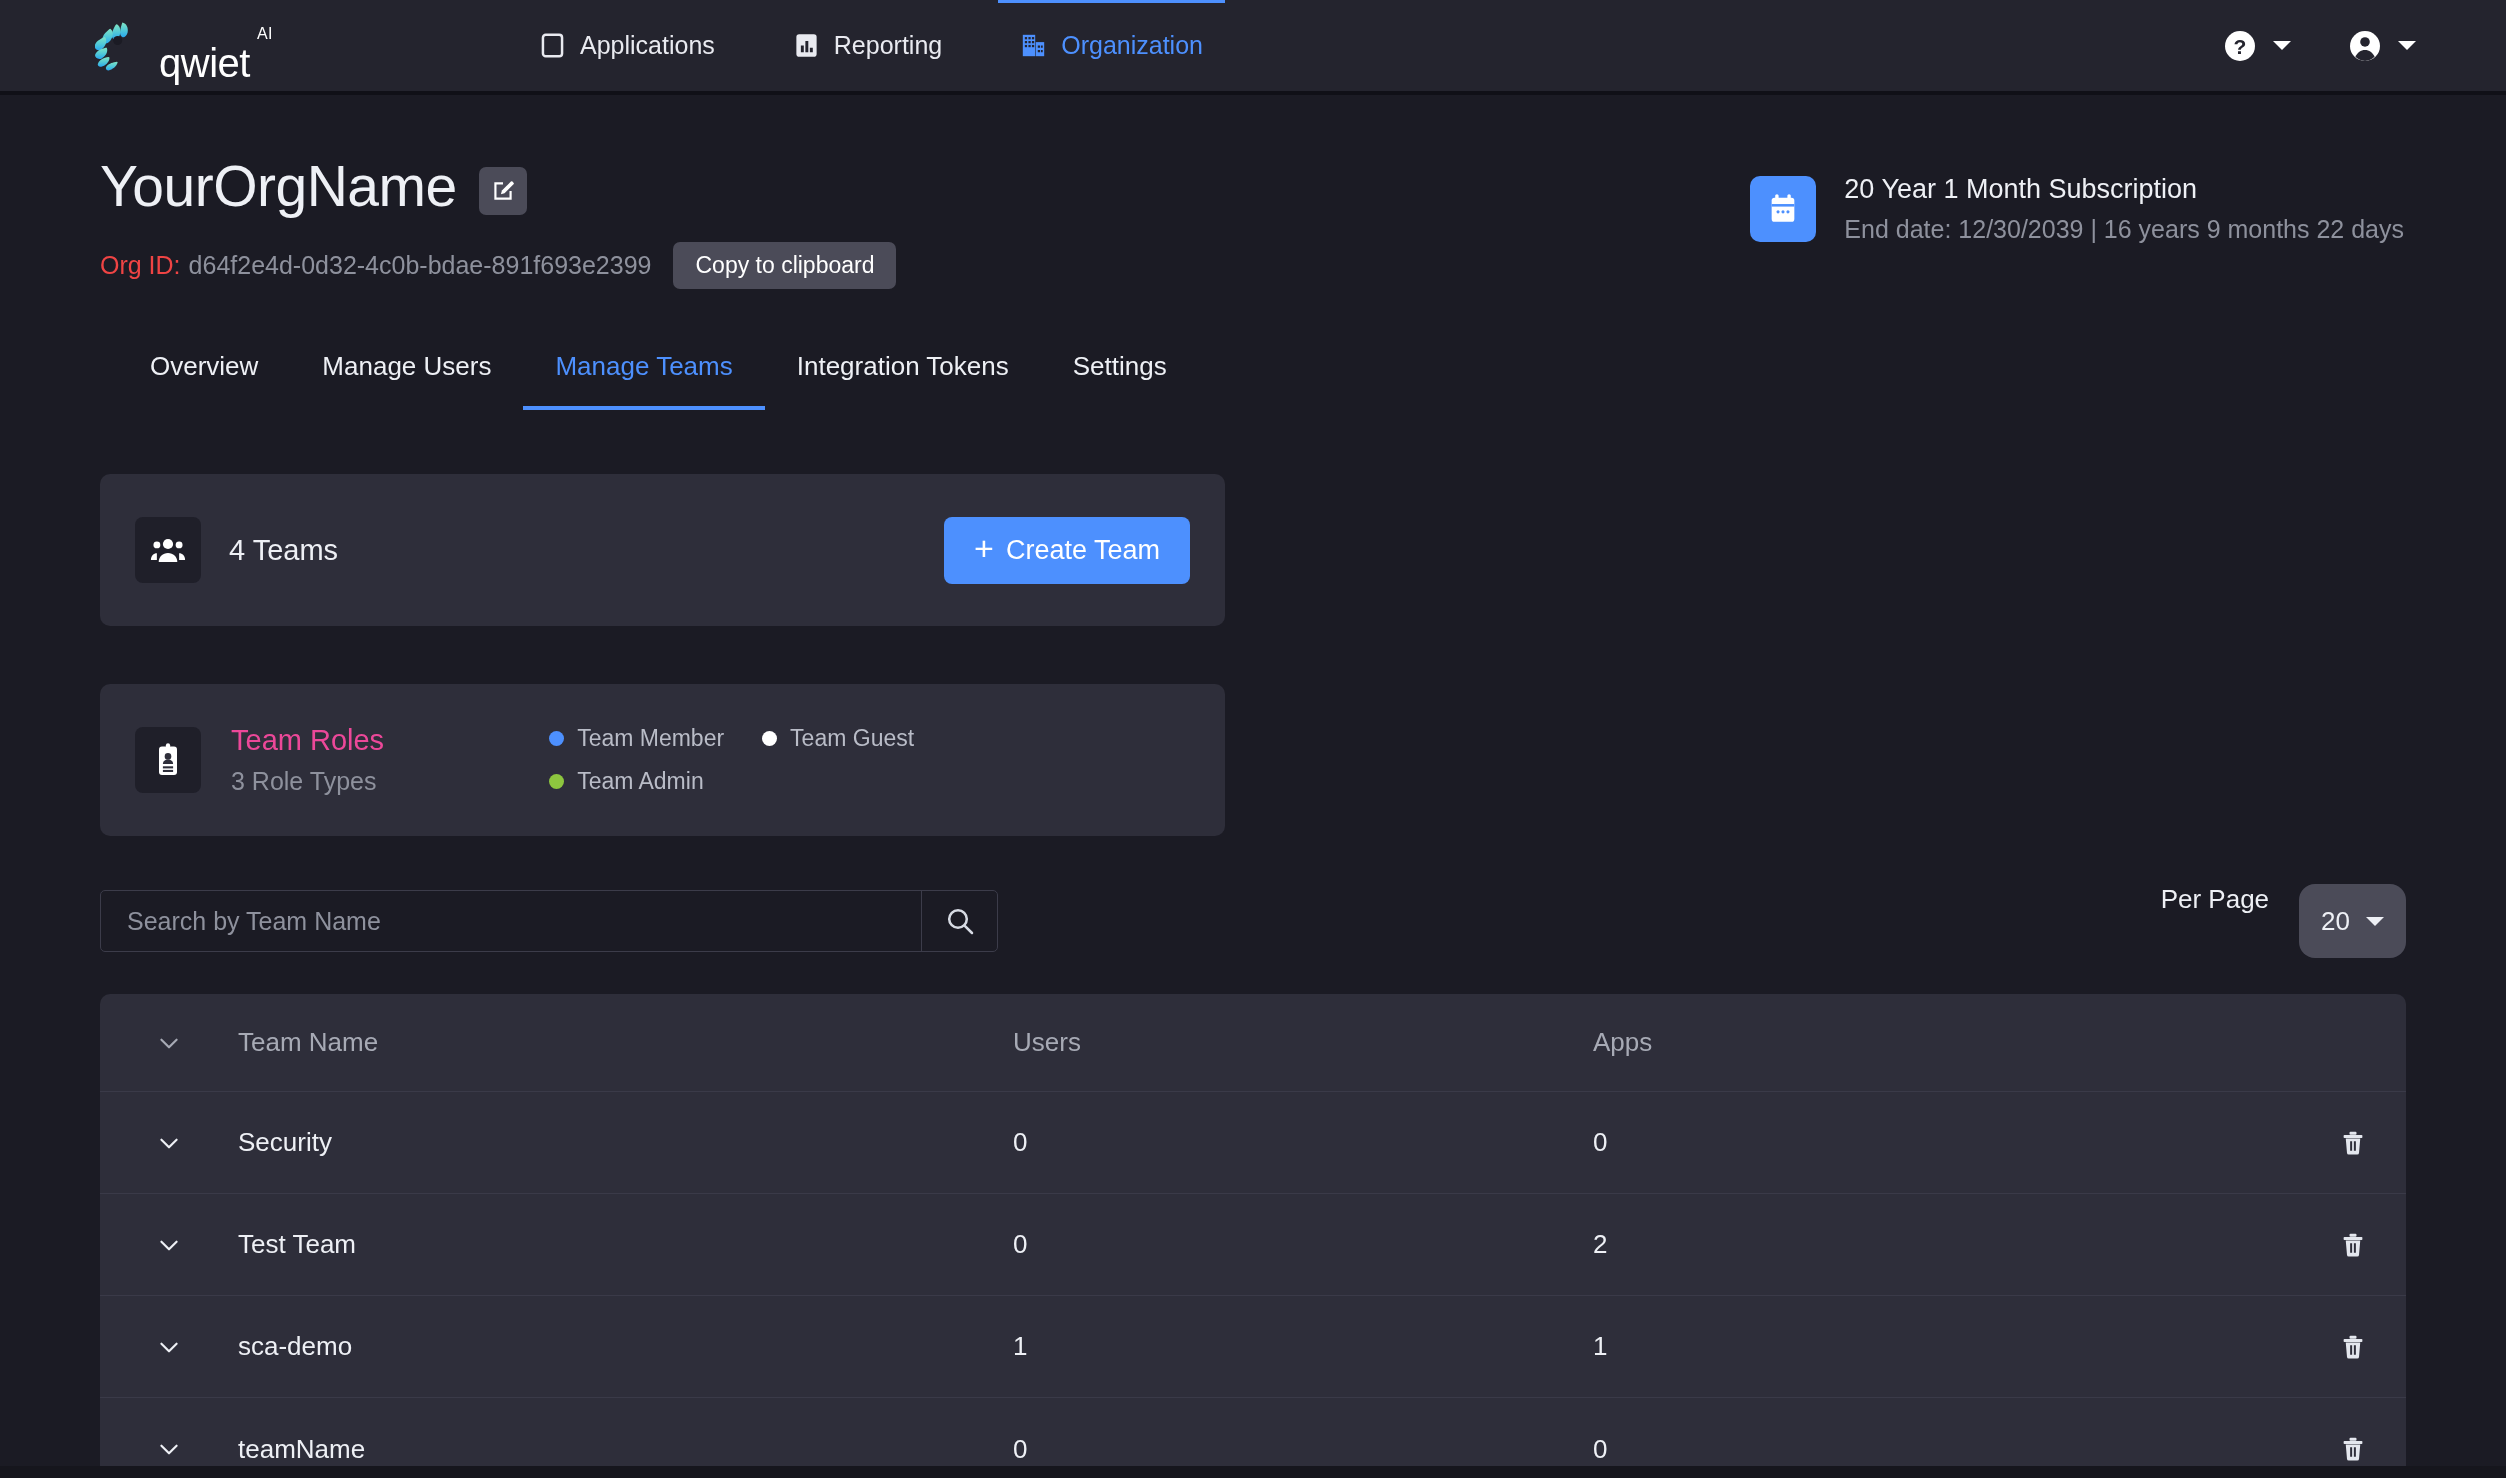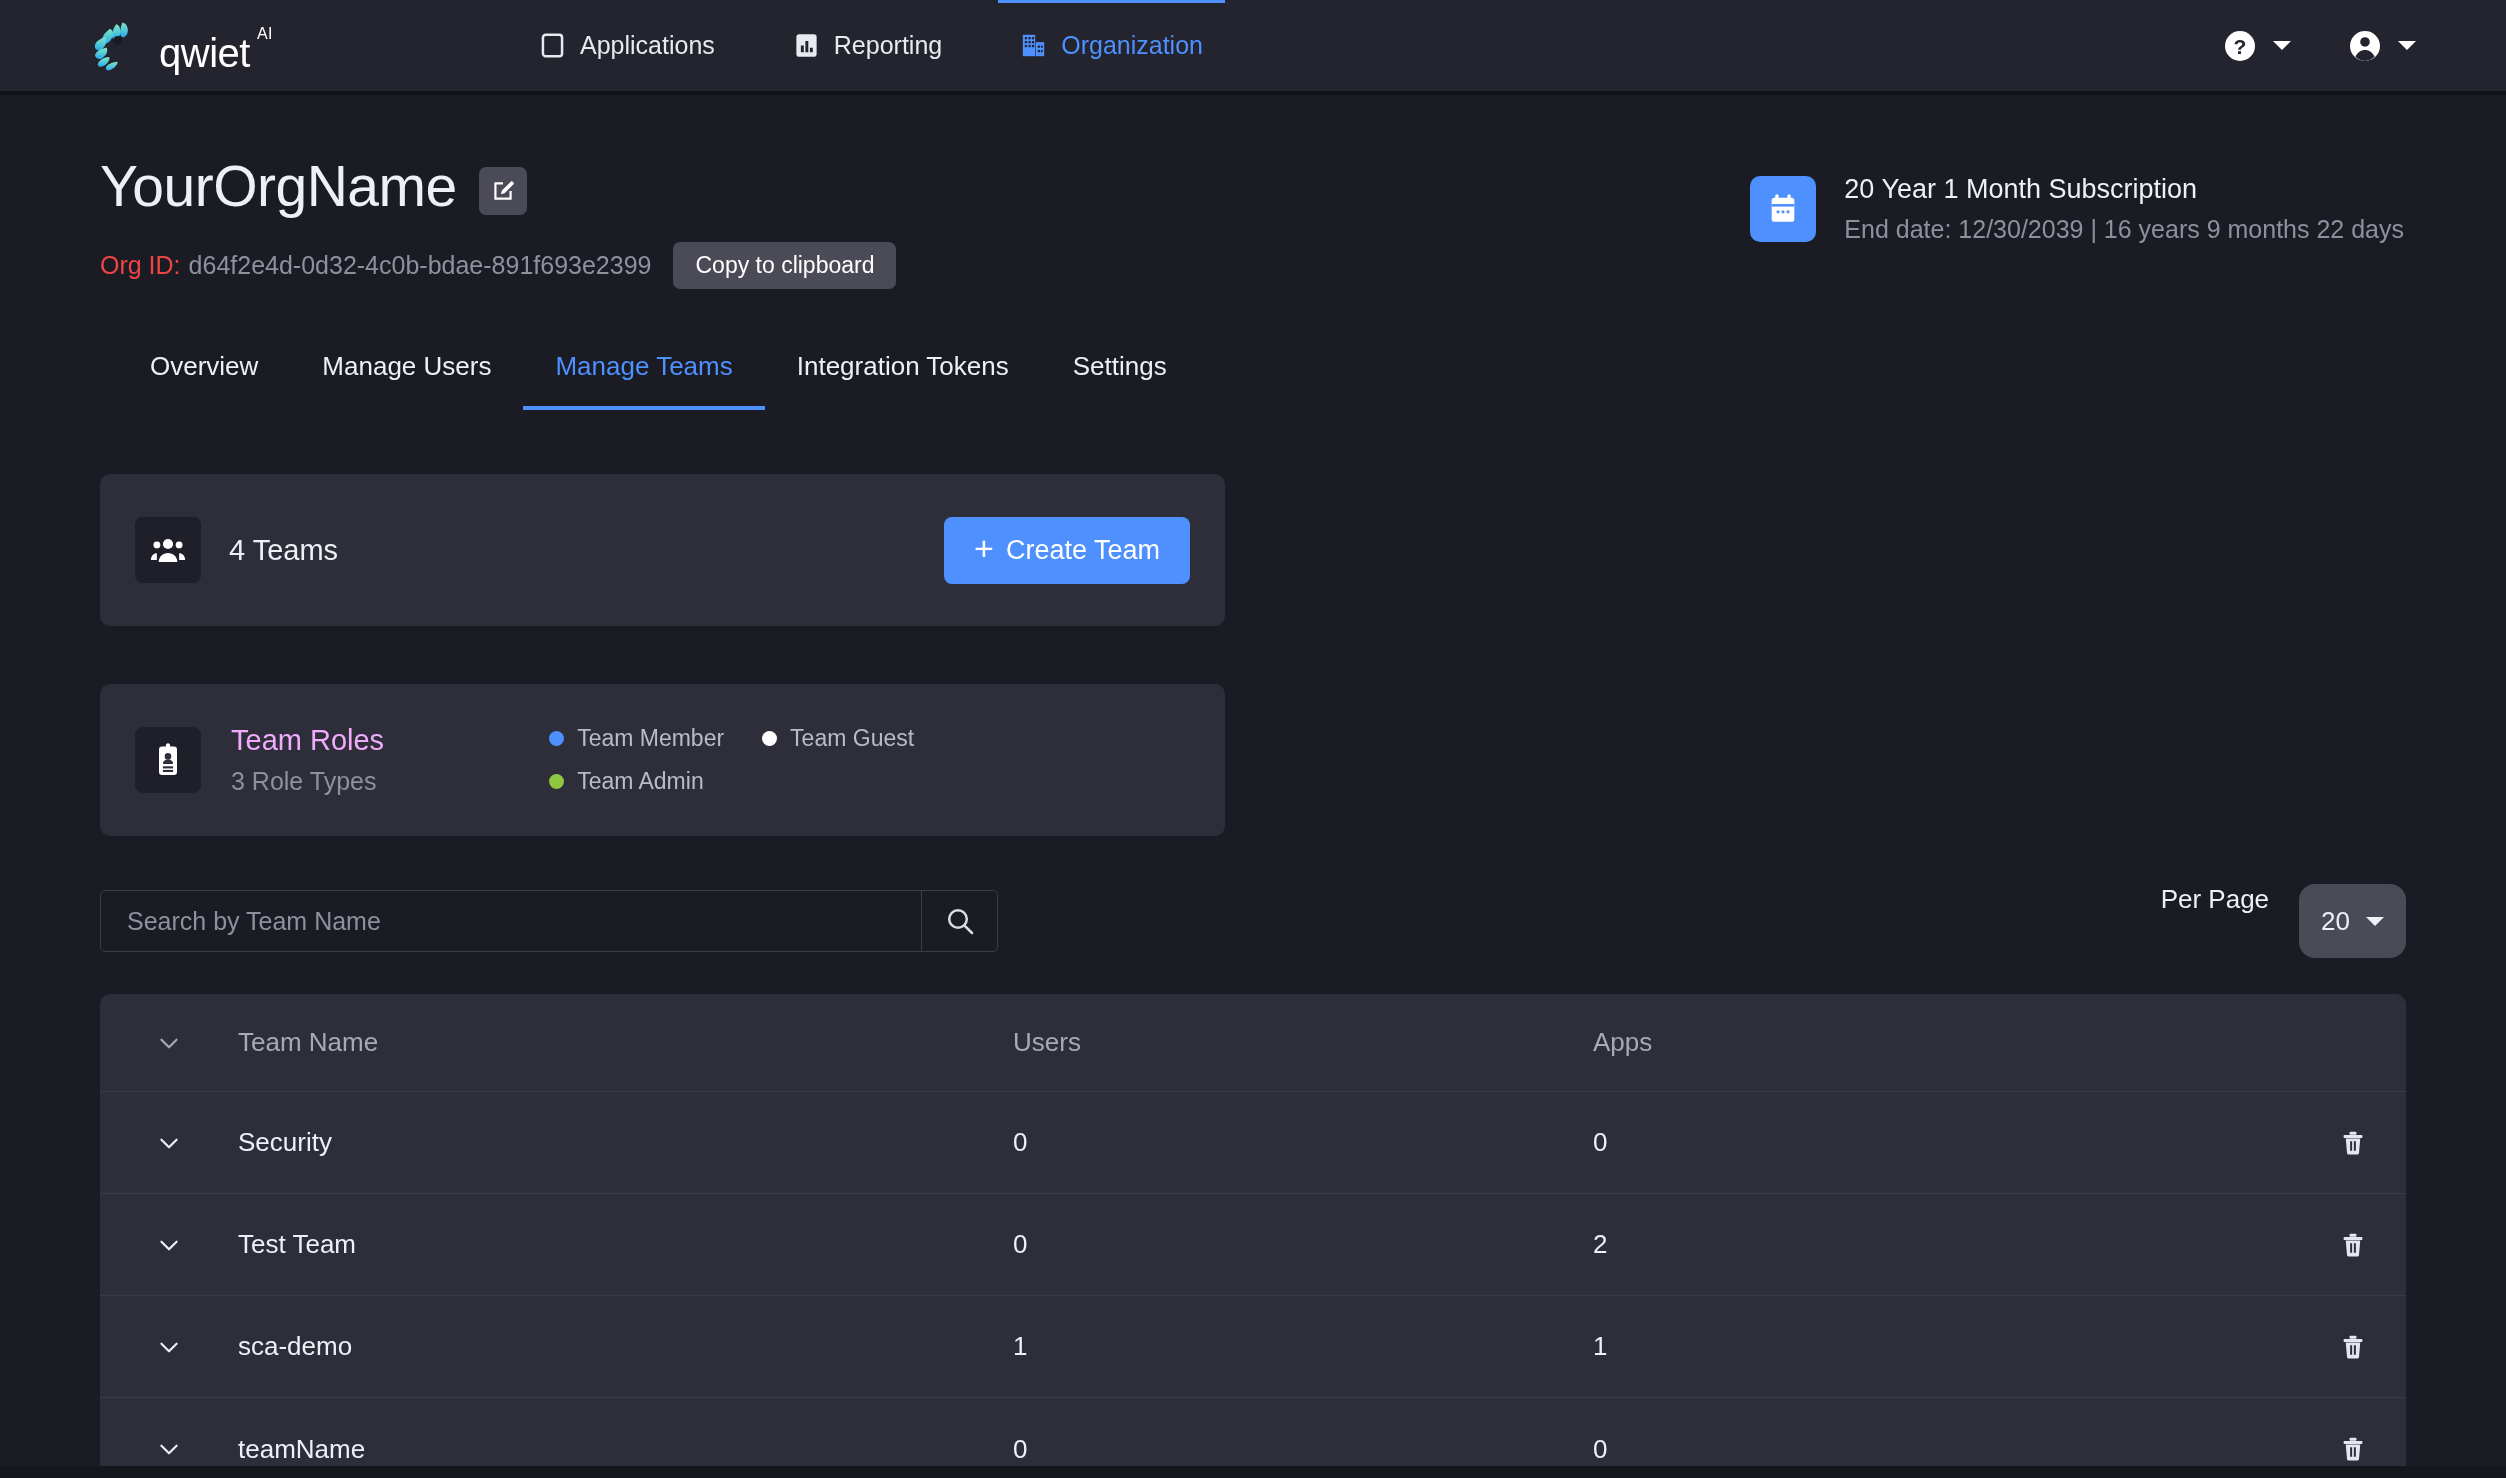--- a/index.html
+++ b/index.html
@@ -39,21 +39,21 @@
     gap: 6px;
     width: 430px;
   }
   .brand-logo { width: 58px; height: 58px; flex: 0 0 auto; }
   .brand-word {
     font-size: 40px;
     letter-spacing: -0.5px;
     color: #ffffff;
     font-weight: 400;
     position: relative;
-    top: 8px;
+    top: 18px;
   }
   .brand-sup {
     font-size: 16px;
     color: #ffffff;
     position: relative;
     top: -12px;
     left: 1px;
     letter-spacing: 0.5px;
   }
 
@@ -243,21 +243,21 @@
     height: 67px;
     padding: 0 30px;
     display: flex;
     align-items: center;
     gap: 12px;
     cursor: pointer;
   }
   .plus-glyph { font-size: 34px; line-height: 1; position: relative; top: -2px; font-weight: 300; }
 
   .roles-text { margin-left: 30px; }
-  .roles-title { font-size: 29px; color: #f0abfc; }
+  .roles-title { font-size: 29px; color: #ec4899; }
   .roles-sub { font-size: 25px; color: #8e919d; margin-top: 10px; }
 
   .roles-legend {
     margin-left: 165px;
     display: grid;
     grid-template-columns: auto auto;
     column-gap: 38px;
     row-gap: 16px;
     align-items: center;
   }

